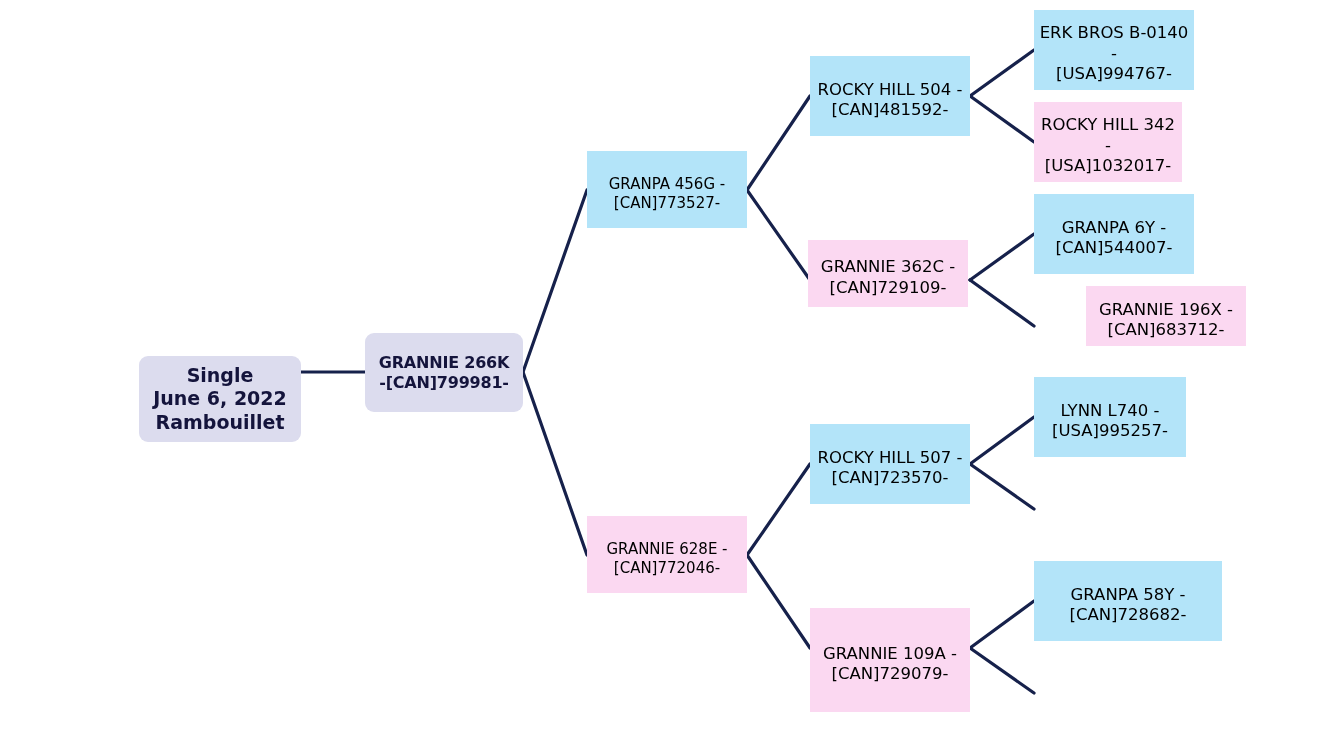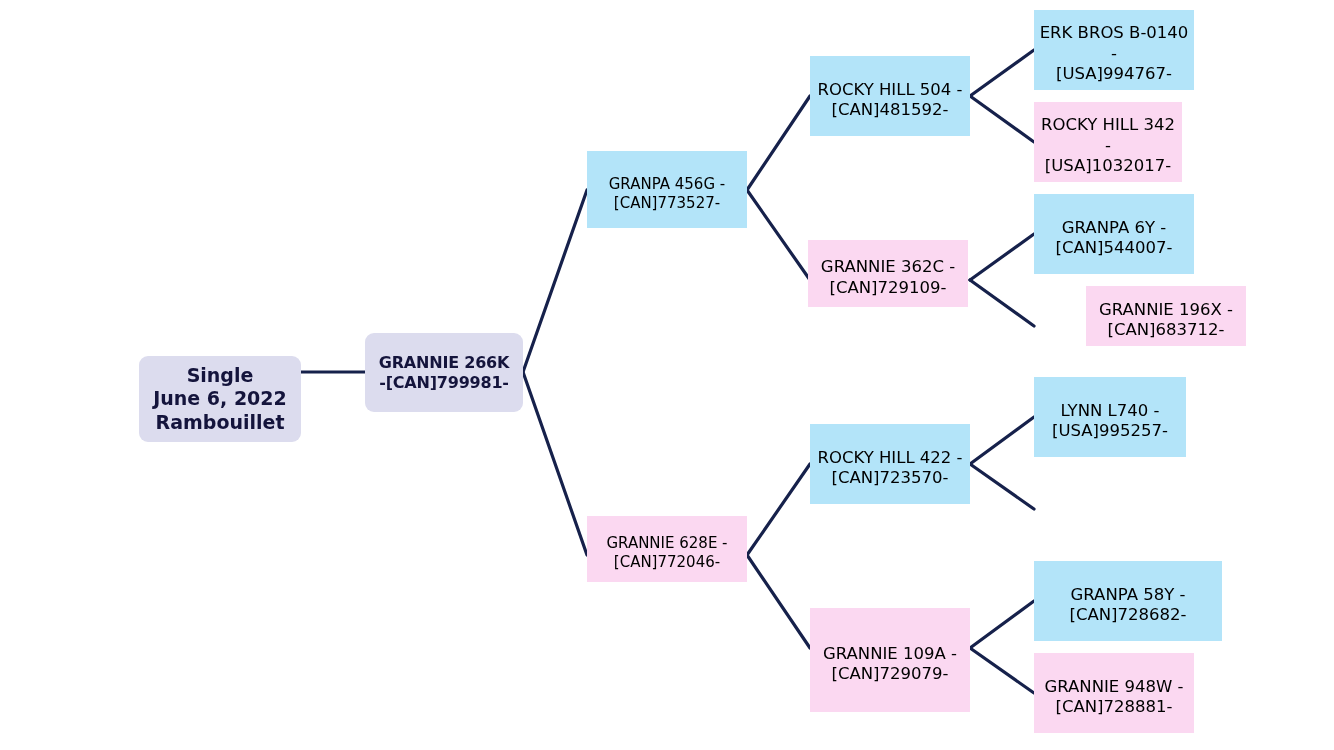--- a/index.html
+++ b/index.html
@@ -112,35 +112,35 @@
 
   <div class="node subject" style="left:365px; top:333px; width:158px; height:79px;">
     <span class="node-inner">GRANNIE 266K
 -[CAN]799981-</span>
   </div>
 
   <div class="node sire gen2" style="left:587px; top:151px; width:160px; height:77px;">
     <span class="node-inner">GRANPA 456G -
 [CAN]773527-</span>
   </div>
-  <div class="node dam gen2" style="left:587px; top:516px; width:160px; height:66px;text-align:center;">
+  <div class="node dam gen2" style="left:587px; top:516px; width:160px; height:77px;text-align:center;">
     <span class="node-inner">GRANNIE 628E -
 [CAN]772046-</span>
   </div>
 
   <div class="node sire" style="left:810px; top:56px; width:160px; height:80px;">
     <span class="node-inner">ROCKY HILL 504 -
 [CAN]481592-</span>
   </div>
   <div class="node dam" style="left:808px; top:240px; width:160px; height:67px;">
     <span class="node-inner">GRANNIE 362C -
 [CAN]729109-</span>
   </div>
   <div class="node sire" style="left:810px; top:424px; width:160px; height:80px;">
-    <span class="node-inner">ROCKY HILL 422 -
+    <span class="node-inner">ROCKY HILL 507 -
 [CAN]723570-</span>
   </div>
   <div class="node dam" style="left:810px; top:608px; width:160px; height:104px;">
     <span class="node-inner">GRANNIE 109A -
 [CAN]729079-</span>
   </div>
 
   <div class="node sire" style="left:1034px; top:10px; width:160px; height:80px;">
     <span class="node-inner">ERK BROS B-0140 -
 [USA]994767-</span>
@@ -158,18 +158,14 @@
 [CAN]683712-</span>
   </div>
   <div class="node sire" style="left:1034px; top:377px; width:152px; height:80px;">
     <span class="node-inner">LYNN L740 -
 [USA]995257-</span>
   </div>
   <div class="node sire" style="left:1034px; top:561px; width:188px; height:80px;">
     <span class="node-inner">GRANPA 58Y -
 [CAN]728682-</span>
   </div>
-  <div class="node dam" style="left:1034px; top:653px; width:160px; height:80px;">
-    <span class="node-inner">GRANNIE 948W -
-[CAN]728881-</span>
-  </div>
 
 </div>
 
 </body></html>

